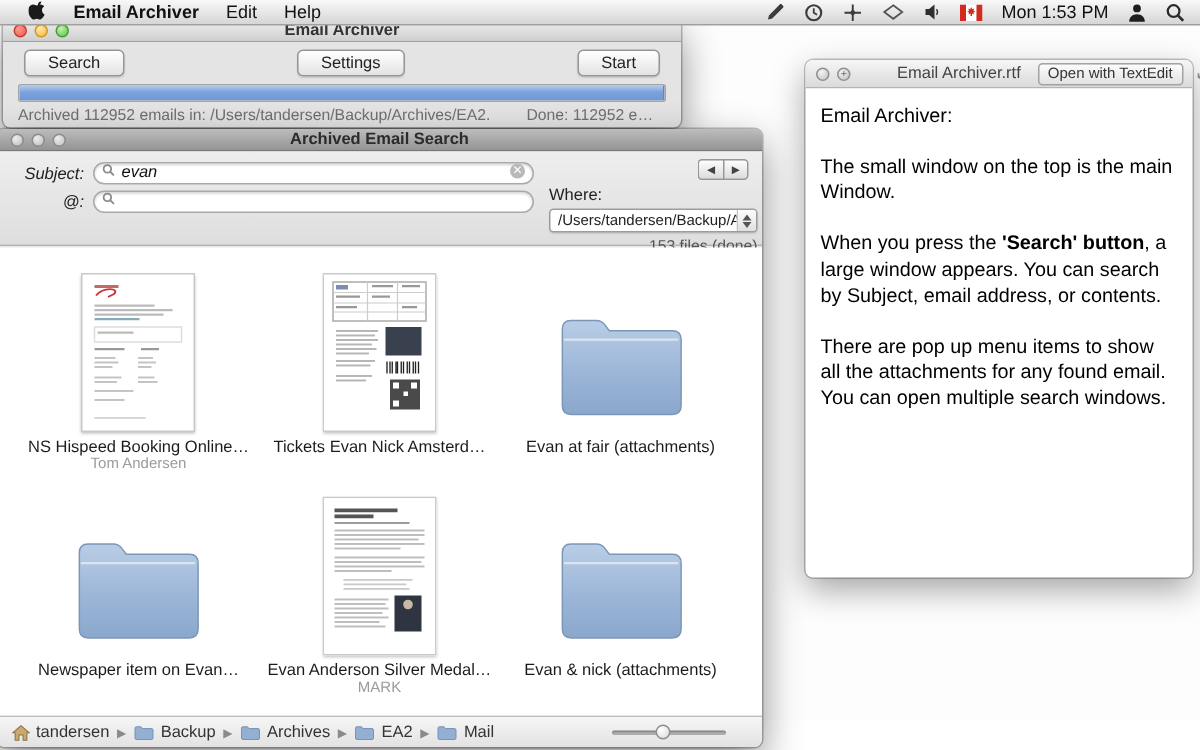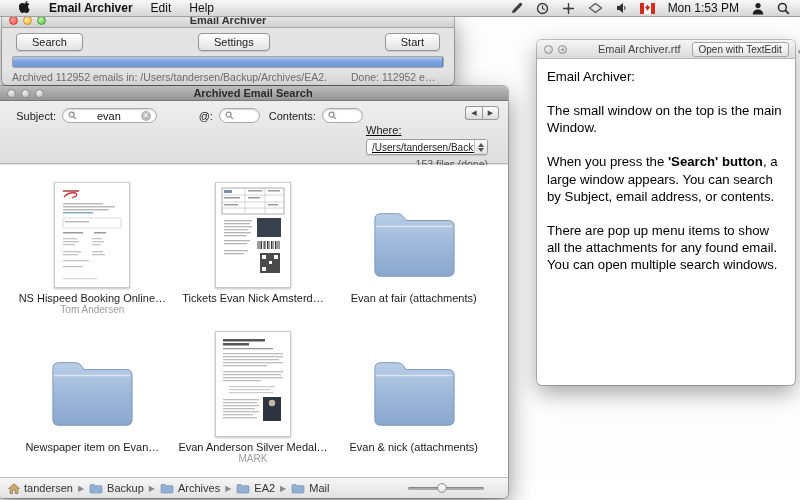--- a/index.html
+++ b/index.html
@@ -53,38 +53,38 @@
   
   .win-search { left:-2px; top:86px; width:510px; height:412px; background:#e6e6e6; }
   .win-search .titlebar { height:15px; background:linear-gradient(#bdbdbd,#949494);
     border-bottom:1px solid #787878; padding:0 9px; gap:5px; }
   .win-search .tl { width:9px; height:9px; }
   .win-search .ttext { color:#2b2b2b; }
 
   .search-form { position:relative; height:63px;
     background:linear-gradient(#eeeeee,#dedede); border-bottom:1px solid #b3b3b3; }
   .fields { position:absolute; left:6px; top:7px; width:352px;
-    display:flex; flex-direction:row; gap:4px; }
+    display:flex; flex-direction:column; gap:4px;font-style:italic; }
   .frow { display:flex; align-items:center; gap:6px; }
   .frow .flabel { width:52px; text-align:right; font-size:11px; color:#222; }
   .sfield { flex:1; height:15px; background:#fff; border:1px solid #a9a9a9;
     border-radius:8px; box-shadow:inset 0 1px 2px rgba(0,0,0,.18);
-    display:flex; align-items:center; padding:0 5px; gap:20px; font-size:11px; color:#111; }
+    display:flex; padding:0 5px; gap:4px; font-size:11px; color:#111; }
   .sfield .val { flex:1; white-space:nowrap; overflow:hidden; }
   .clearbtn { width:10px; height:10px; border-radius:50%; background:#b9b9b9;
     color:#fff; font-size:8px; line-height:10px; text-align:center; flex:0 0 auto; cursor:default; }
 
   .navseg { position:absolute; top:5px; right:9px; display:flex; }
   .navbtn { width:17px; height:14px; border:1px solid #979797;
     background:linear-gradient(#fdfdfd,#dcdcdc); font-size:7px; color:#444;
     display:flex; align-items:center; justify-content:center; cursor:default; }
   .navbtn.back { border-radius:3px 0 0 3px; border-right:none; }
   .navbtn.fwd  { border-radius:0 3px 3px 0; }
 
-  .where-col { position:absolute; left:368px; right:20px; top:23px;text-decoration:underline; }
+  .where-col { position:absolute; left:368px; right:3px; top:23px; }
   .where-label { font-size:11px; color:#222; margin-bottom:3px; }
   .popup { height:16px; background:#fff; border:1px solid #9d9d9d; border-radius:3px;
     display:flex; align-items:center; box-shadow:0 1px 1px rgba(0,0,0,.1); cursor:default; }
   .popup .pval { flex:1; font-size:10px; color:#222; padding:0 5px;
     white-space:nowrap; overflow:hidden; }
   .popup .stepper { width:13px; align-self:stretch; border-left:1px solid #c3c3c3;
     display:flex; flex-direction:column; align-items:center; justify-content:center; gap:1px;
     background:linear-gradient(#fdfdfd,#e0e0e0); border-radius:0 2px 2px 0; }
   .stepper i { display:block; width:0; height:0; border-left:3px solid transparent;
     border-right:3px solid transparent; }
@@ -248,30 +248,20 @@
             <svg width="9" height="9" viewBox="0 0 10 10">
                 <circle cx="4" cy="4" r="2.8" fill="none" stroke="#8a8a8a" stroke-width="1.3"></circle>
                 <path d="M6.2 6.2l2.6 2.6" stroke="#8a8a8a" stroke-width="1.4"></path>
               </svg>
             <span class="val">evan</span>
             <span class="clearbtn">✕</span>
           </div>
         </div>
         <div class="frow">
           <span class="flabel">@:</span>
-          <div class="sfield">
-            <svg width="9" height="9" viewBox="0 0 10 10">
-                <circle cx="4" cy="4" r="2.8" fill="none" stroke="#8a8a8a" stroke-width="1.3"></circle>
-                <path d="M6.2 6.2l2.6 2.6" stroke="#8a8a8a" stroke-width="1.4"></path>
-              </svg>
-            <span class="val"></span>
-          </div>
-        </div>
-        <div class="frow">
-          <span class="flabel">Contents:</span>
           <div class="sfield">
             <svg width="9" height="9" viewBox="0 0 10 10">
                 <circle cx="4" cy="4" r="2.8" fill="none" stroke="#8a8a8a" stroke-width="1.3"></circle>
                 <path d="M6.2 6.2l2.6 2.6" stroke="#8a8a8a" stroke-width="1.4"></path>
               </svg>
             <span class="val"></span>
           </div>
         </div>
       </div>
 

